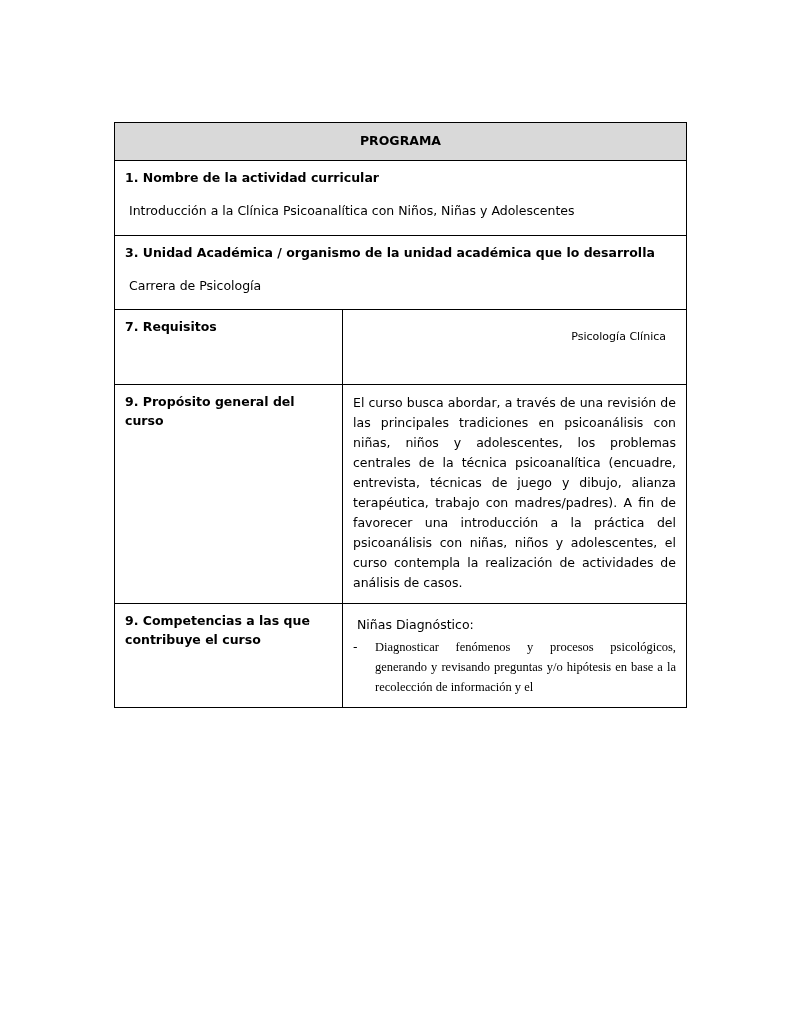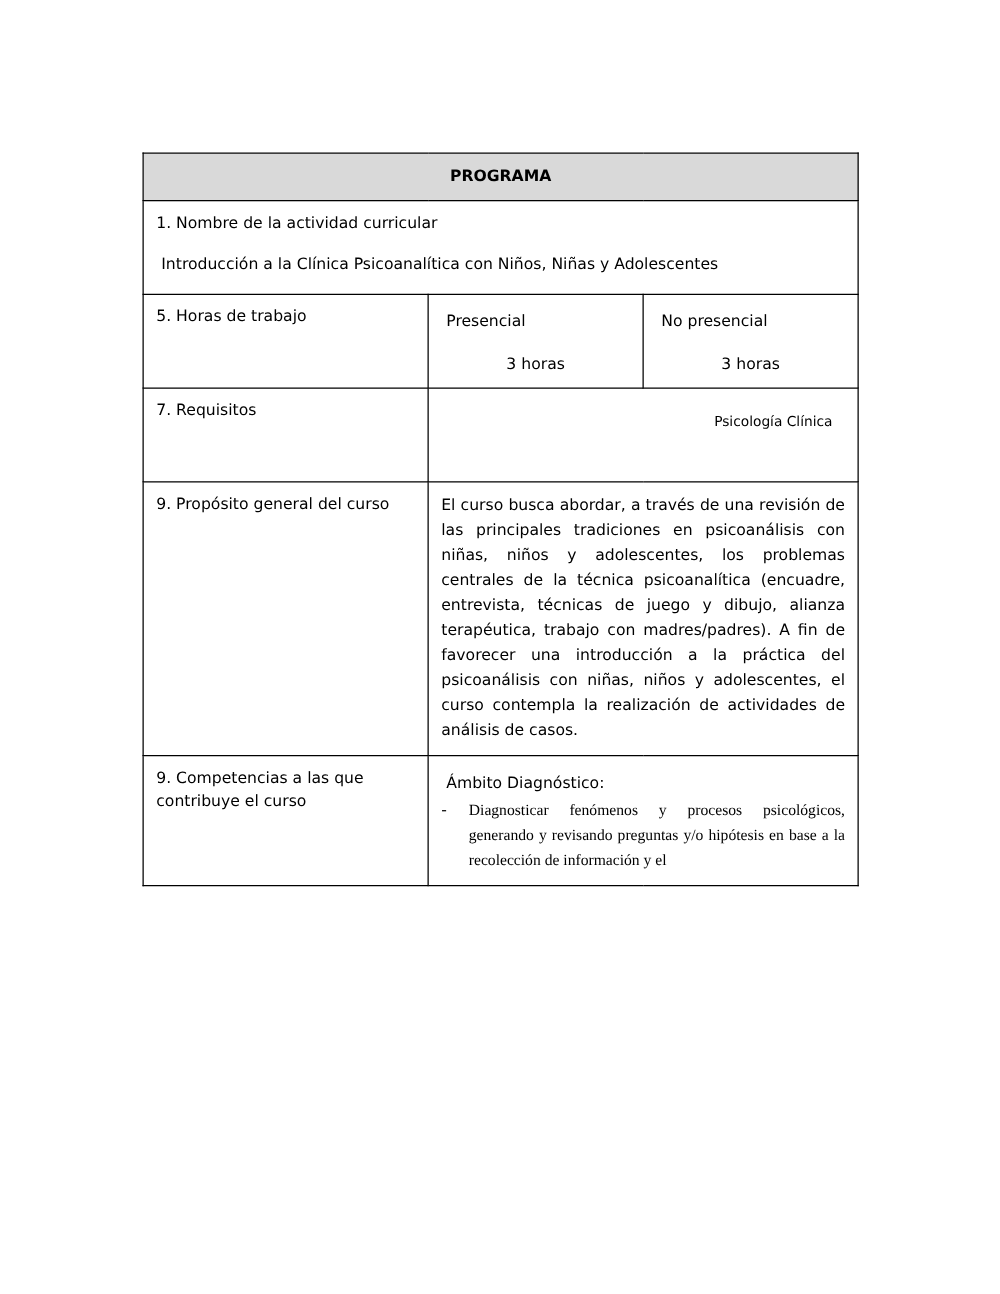--- a/index.html
+++ b/index.html
@@ -39,21 +39,21 @@
     line-height: 1.55;
   }
   .header-cell {
     background: #d9d9d9;
     text-align: center;
     font-weight: bold;
     padding: 9px 10px 9px 10px;
     font-size: 13px;
   }
   .label {
-    font-weight: normal;
+    font-weight: bold;
     font-size: 12.5px;
     margin: 0 0 14px 0;
     line-height: 1.5;
   }
   .value {
     font-size: 12.5px;
     margin: 4px;
     line-height: 1.5;
   }
   .value-just {
@@ -116,35 +116,28 @@
       </tr>
 
       <tr>
         <td colspan="3">
           <p class="label">1. Nombre de la actividad curricular</p>
           <p class="value">Introducción a la Clínica Psicoanalítica con Niños, Niñas y Adolescentes</p>
         </td>
       </tr>
 
 
+      <tr>
+        <td colspan="3">
+          <p class="label">3. Unidad Académica / organismo de la unidad académica que lo desarrolla</p>
+          <p class="value">Carrera de Psicología</p>
+        </td>
+      </tr>
 
 
-      <tr>
-        <td class="tall-cell">
-          <p class="label">5. Horas de trabajo</p>
-        </td>
-        <td>
-          <p class="value">Presencial</p>
-          <p class="sub-value">3 horas</p>
-        </td>
-        <td>
-          <p class="value">No presencial</p>
-          <p class="sub-value">3 horas</p>
-        </td>
-      </tr>
 
 
       <tr>
         <td class="tall-cell">
           <p class="label" style="margin-bottom:0">7. Requisitos</p>
         </td>
         <td colspan="2">
           <p class="value-center">Psicología Clínica</p>
         </td>
       </tr>
@@ -156,21 +149,21 @@
         <td colspan="2">
           <p class="value-just">El curso busca abordar, a través de una revisión de las principales tradiciones en psicoanálisis con niñas, niños y adolescentes, los problemas centrales de la técnica psicoanalítica (encuadre, entrevista, técnicas de juego y dibujo, alianza terapéutica, trabajo con madres/padres). A fin de favorecer una introducción a la práctica del psicoanálisis con niñas, niños y adolescentes, el curso contempla la realización de actividades de análisis de casos.</p>
         </td>
       </tr>
 
       <tr>
         <td>
           <p class="label" style="margin-bottom:0">9. Competencias a las que contribuye el curso</p>
         </td>
         <td colspan="2">
-          <p class="value" style="margin-bottom:2px">Ámbito Diagnóstico:</p>
+          <p class="value" style="margin-bottom:2px">Niñas Diagnóstico:</p>
           <ul class="bullet-list">
             <li>
               <span class="bullet-dash">-</span>
               <span class="bullet-text">Diagnosticar fenómenos y procesos psicológicos, generando y revisando preguntas y/o hipótesis en base a la recolección de información y el</span>
             </li>
           </ul>
         </td>
       </tr>
     </tbody>
   </table>

